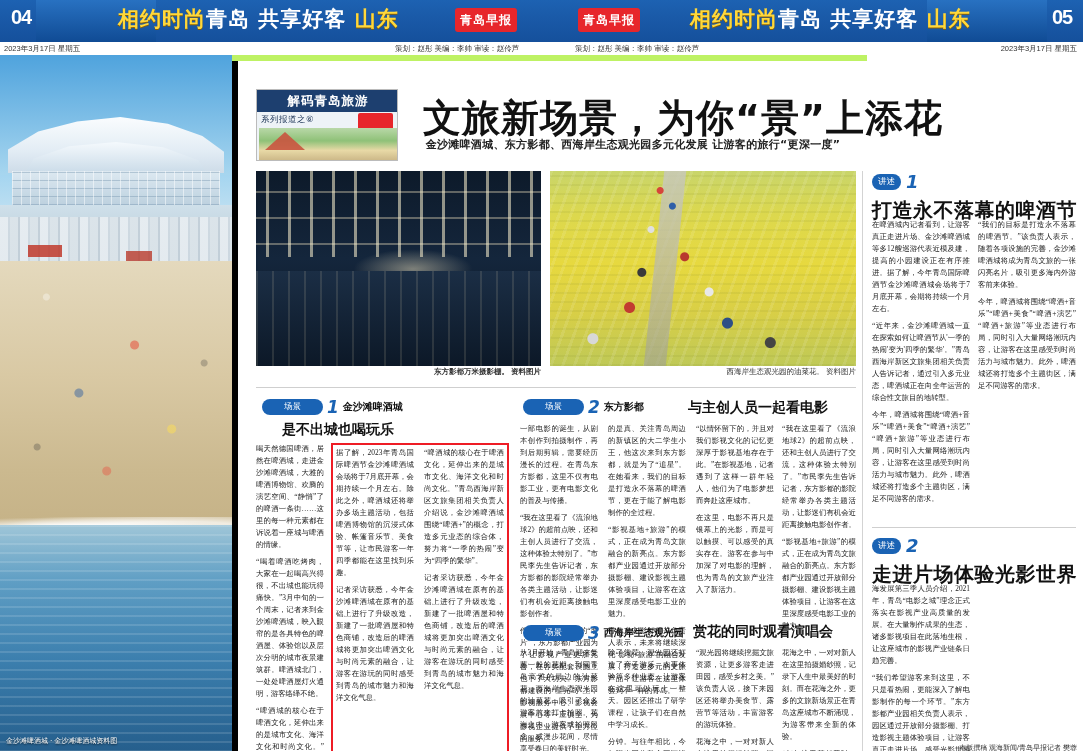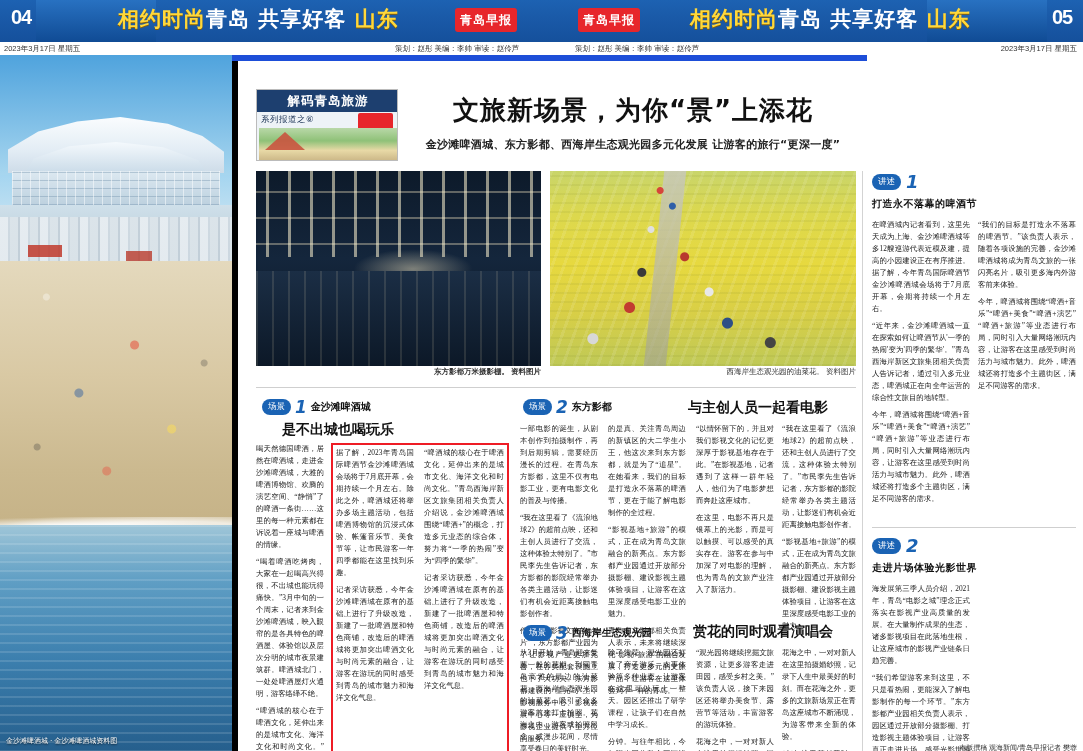--- a/index.html
+++ b/index.html
@@ -5,21 +5,21 @@
 <style>
   * { box-sizing: border-box; }
   html, body { margin:0; padding:0; }
   body {
     width:1083px; height:751px;
     font-family:"Liberation Serif", serif;
     background:#ffffff;
     overflow:hidden;
     position:relative;
   }
-  .page { position:relative; width:867px; height:751px; background:#1d4ed8; }
+  .page { position:relative; width:867px; height:751px; background:#bef264; }
 
   
   .masthead {
     position:absolute; left:0; top:0; width:1083px; height:42px;
     background:linear-gradient(180deg,#1d62b2 0%, #1a5aa8 40%, #15509c 100%);
     overflow:hidden;
   }
   .mast-deco-left, .mast-deco-right {
     position:absolute; top:0; height:42px; width:120px;
     background:linear-gradient(180deg,#2a74c4,#0f4a93);
@@ -177,21 +177,21 @@
   }
   .series-img::after{
     content:""; position:absolute; left:6px; top:4px; width:40px; height:18px;
     background:#c9543f; clip-path:polygon(0 100%, 50% 0, 100% 100%); opacity:.9;
   }
 
   
   .headline {
     position:absolute; left:185px; top:32px; width:420px;
     font-family:"DejaVu Sans", sans-serif; font-weight:bold;
-    font-size:26px; color:#111; letter-spacing:1px; text-align:center;
+    font-size:38px; color:#111; letter-spacing:1px; 
     white-space:nowrap;
   }
   .subhead {
     position:absolute; left:160px; top:76px; width:470px;
     font-family:"DejaVu Sans", sans-serif; font-size:11px; color:#222;
     text-align:center; letter-spacing:.3px; font-weight:bold;
   }
 
   
   .photo1 {
@@ -261,21 +261,21 @@
     font-size:7.5px; color:#333; text-align:right;
     font-family:"Liberation Sans", sans-serif;
   }
 
   
   .scene-tag {
     position:absolute; height:17px; white-space:nowrap;
   }
   .scene-tag .pill {
     display:inline-block; background:#1a63b4; color:#fff; font-size:8.5px;
-    padding:2px 6px; border-radius:9px; font-family:"DejaVu Sans", sans-serif;
+    padding:2px 22px; border-radius:9px; font-family:"DejaVu Sans", sans-serif;
     vertical-align:middle;
   }
   .scene-tag .num {
     display:inline-block; color:#1a63b4; font-size:17px; font-weight:bold;
     font-family:"DejaVu Sans", sans-serif; margin:0 4px; vertical-align:middle;
     font-style:italic;
   }
   .scene-tag .nm {
     display:inline-block; font-size:10px; color:#111; font-weight:bold;
     font-family:"DejaVu Sans", sans-serif; vertical-align:middle;
@@ -305,21 +305,21 @@
     padding:2px 6px; border-radius:9px; font-family:"DejaVu Sans", sans-serif;
     vertical-align:middle;
   }
   .rail-head .num {
     display:inline-block; color:#1a63b4; font-size:18px; font-weight:bold;
     font-style:italic; margin-left:5px; vertical-align:middle;
     font-family:"DejaVu Sans", sans-serif;
   }
   .rail-title {
     position:absolute; font-family:"DejaVu Sans", sans-serif; font-weight:bold;
-    font-size:10px; color:#111; letter-spacing:.5px; white-space:nowrap;
+    font-size:20px; color:#111; letter-spacing:.5px; white-space:nowrap;
   }
   .footer-credit {
     position:absolute; right:6px; bottom:4px; font-size:7px; color:#333;
     font-family:"Liberation Sans", sans-serif;
   }
   .hr-thin { position:absolute; background:#cfcfcf; height:1px; }
 </style>
 </head>
 <body>
 
@@ -467,21 +467,21 @@
       <p style="margin:0;">“每年这里花都开时，西海岸生态观光园都会举办赏花季和音乐节等活动，今年我们还将引入更多演出资源。”西海岸生态观光园相关负责人介绍说。</p>
     </div>
 
     <div class="hr-thin" style="left:624px; top:110px; width:1px; height:600px; background:#d3d3d3;"></div>
 
     <div class="rail-head" style="left:634px; top:110px;">
       <span class="pill">讲述</span><span class="num">1</span>
     </div>
     <div class="rail-title" style="left:634px; top:136px;">打造永不落幕的啤酒节</div>
     <div class="body-col" style="left:634px; top:158px; width:98px;">
-      <p style="margin:0 0 5px;">在啤酒城内记者看到，这里先天成为上海、金沙滩啤酒城等多12艘巡游代表近模及建，提高的小园建设正在有序推进。据了解，今年青岛国际啤酒节金沙滩啤酒城会场将于7月底开幕，会期将持续一个月左右。</p>
+      <p style="margin:0 0 5px;">在啤酒城内记者看到，让游客真正走进片场、金沙滩啤酒城等多12艘巡游代表近模及建，提高的小园建设正在有序推进。据了解，今年青岛国际啤酒节金沙滩啤酒城会场将于7月底开幕，会期将持续一个月左右。</p>
       <p style="margin:0 0 5px;">“近年来，金沙滩啤酒城一直在探索如何让啤酒节从'一季的热闹'变为'四季的繁华'。”青岛西海岸新区文旅集团相关负责人告诉记者，通过引入多元业态，啤酒城正在向全年运营的综合性文旅目的地转型。</p>
       <p style="margin:0;">今年，啤酒城将围绕“啤酒+音乐”“啤酒+美食”“啤酒+演艺”“啤酒+旅游”等业态进行布局，同时引入大量网络潮玩内容，让游客在这里感受到时尚活力与城市魅力。此外，啤酒城还将打造多个主题街区，满足不同游客的需求。</p>
     </div>
     <div class="body-col" style="left:740px; top:158px; width:98px;">
       <p style="margin:0 0 5px;">“我们的目标是打造永不落幕的啤酒节。”该负责人表示，随着各项设施的完善，金沙滩啤酒城将成为青岛文旅的一张闪亮名片，吸引更多海内外游客前来体验。</p>
       <p style="margin:0;">今年，啤酒城将围绕“啤酒+音乐”“啤酒+美食”“啤酒+演艺”“啤酒+旅游”等业态进行布局，同时引入大量网络潮玩内容，让游客在这里感受到时尚活力与城市魅力。此外，啤酒城还将打造多个主题街区，满足不同游客的需求。</p>
     </div>
 
     <div class="hr-thin" style="left:634px; top:466px; width:204px;"></div>
 

